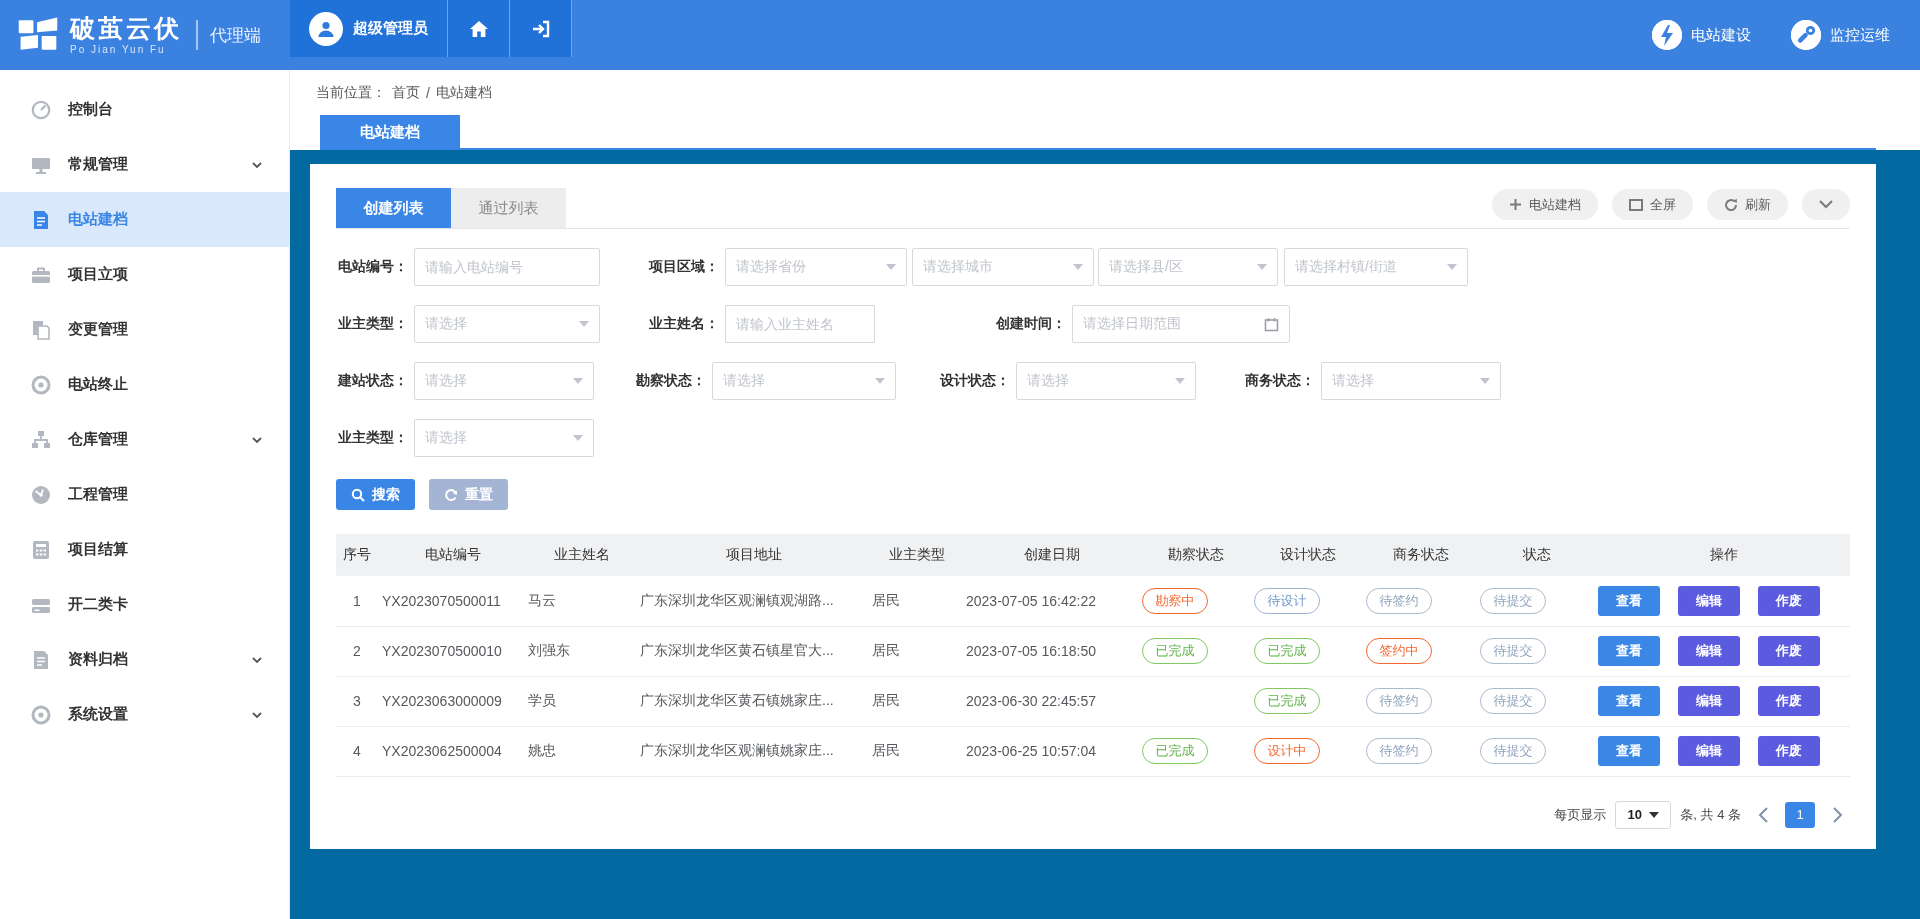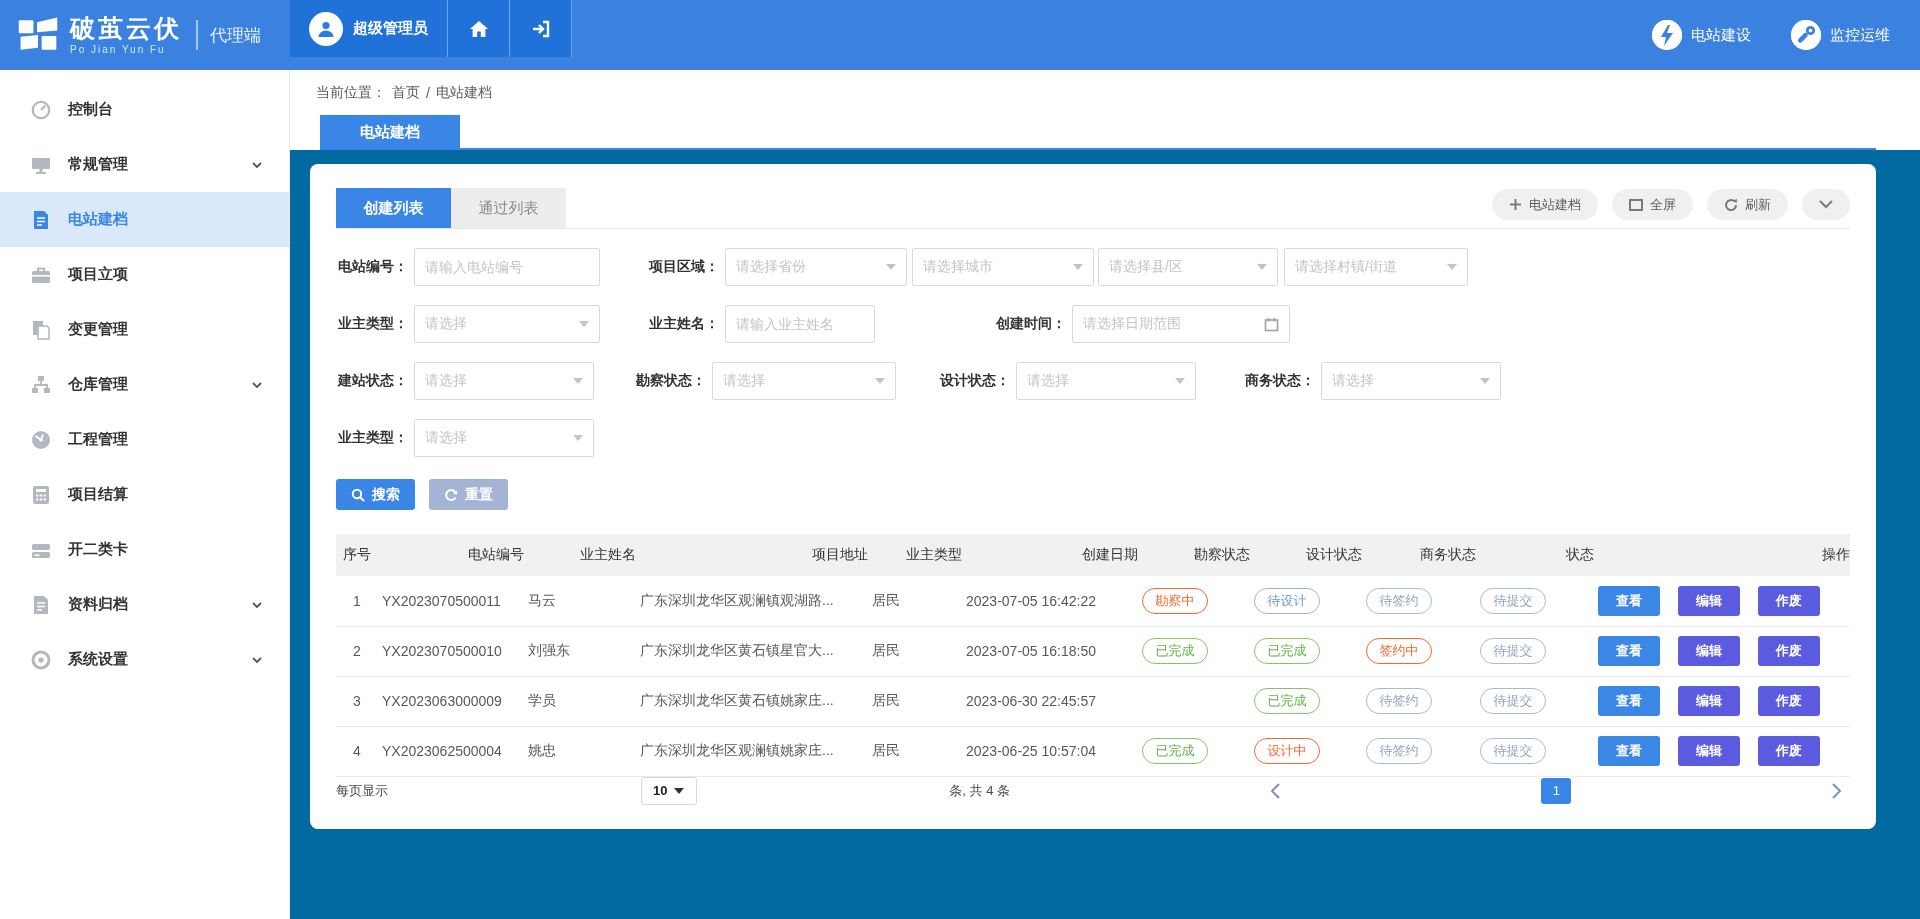--- a/index.html
+++ b/index.html
@@ -36,21 +36,21 @@
   .side-item.active{background:#d9e8fb;color:#3a86e6}
   .side-chev{width:12px;height:12px}
 
   
   .crumb{height:45px;background:#fff;display:flex;align-items:center;padding-left:26px;font-size:14px;color:#5a5a5a;gap:6px}
   .tabbar{background:#fff;padding-left:30px}
   .tabline{height:35px;border-bottom:2px solid #3a86e6;margin-right:44px;display:flex}
   .page-tab{width:140px;height:35px;background:#3a86e6;color:#fff;font-size:15px;font-weight:bold;display:flex;align-items:center;justify-content:center;cursor:pointer}
 
   
-  .card{background:#fff;border-radius:8px;margin:14px 44px 0 20px;padding:24px 26px 20px 26px;min-height:665px}
+  .card{background:#fff;border-radius:0;margin:14px 44px 0 20px;padding:24px 26px 20px 26px;min-height:665px}
   .phead{display:flex;align-items:flex-end;border-bottom:1px solid #e3e5e8}
   .ptab{width:115px;height:40px;display:flex;align-items:center;justify-content:center;font-size:15px;cursor:pointer}
   .ptab.active{background:#3a86e6;color:#fff;font-weight:bold}
   .ptab.idle{background:#ededed;color:#8a8a8a}
   .pactions{margin-left:auto;display:flex;align-items:center;gap:14px;padding-bottom:8px}
   .pbtn{height:31px;border-radius:16px;background:#f0f0f0;border:none;color:#595959;font-size:13px;display:inline-flex;align-items:center;gap:7px;padding:0 17px;cursor:pointer;font-family:inherit}
   .pbtn.icon-only{width:48px;padding:0;justify-content:center}
 
   
   .frow{display:flex;align-items:flex-end;margin-top:19px}
@@ -63,34 +63,34 @@
   .caret{width:0;height:0;border-left:5px solid transparent;border-right:5px solid transparent;border-top:6px solid #c0c4cc}
   .date{justify-content:space-between}
   .btnrow{margin-top:22px;display:flex;gap:14px}
   .btn{height:31px;border:none;border-radius:3px;color:#fff;font-size:14px;font-weight:bold;display:inline-flex;align-items:center;gap:7px;padding:0 15px;cursor:pointer;font-family:inherit}
   .btn.search{background:#3a86e6}
   .btn.reset{background:#a4b4d4}
 
   
   table{width:100%;border-collapse:collapse;margin-top:24px;font-size:14px;color:#55585c;table-layout:fixed}
   thead tr{background:#f0f1f3;height:42px}
-  th{font-weight:normal;color:#333;text-align:right;padding-left:4px;white-space:nowrap}
+  th{font-weight:normal;color:#333;text-align:center;padding-left:4px;white-space:nowrap}
   td{height:50px;border-bottom:1px solid #e9ebee;padding-left:4px;white-space:nowrap;overflow:hidden}
   .c-center{text-align:center;padding-left:0}
   .pill{display:inline-flex;min-width:66px;height:26px;padding:0 9px;border:1px solid;border-radius:14px;align-items:center;justify-content:center;font-size:13px;background:#fff}
   .pill.orange{color:#f5672e;border-color:#f5672e}
   .pill.green{color:#5fb447;border-color:#7ec964}
   .pill.blue{color:#7096c8;border-color:#9fb6d2}
   .pill.gray{color:#8da3bc;border-color:#a9bcce}
   .act-btn{width:62px;height:30px;border:none;border-radius:3px;color:#fff;font-size:13px;font-weight:bold;display:inline-flex;align-items:center;justify-content:center;margin-right:14px;cursor:pointer;font-family:inherit}
   .act-view{background:#3a87e6}
   .act-edit,.act-void{background:#5b5be0}
 
   
-  .pager{display:flex;justify-content:space-between;align-items:center;margin-top:0;font-size:13px;color:#4a4a4a;gap:9px}
+  .pager{display:flex;justify-content:flex-end;align-items:center;margin-top:24px;font-size:13px;color:#4a4a4a;gap:9px}
   .pp-select{width:56px;height:28px;border:1px solid #d5d8dd;border-radius:3px;display:flex;align-items:center;justify-content:center;gap:7px;cursor:pointer;background:#fff;color:#222;font-weight:bold}
   .pp-caret{width:0;height:0;border-left:5px solid transparent;border-right:5px solid transparent;border-top:6px solid #333}
   .pg-chev{width:26px;height:26px;display:flex;align-items:center;justify-content:center;cursor:pointer}
   .page-num{width:30px;height:26px;background:#3a86e6;color:#fff;border-radius:3px;display:flex;align-items:center;justify-content:center;cursor:pointer}
 </style>
 </head>
 <body>
 
 <header class="header">
   <div class="brand">
@@ -210,20 +210,29 @@
     <div class="side-item">
       <span class="ic">
         <svg width="22" height="22" viewBox="0 0 22 22">
             <rect x="3" y="2" width="10" height="14" fill="#b3b8c0"></rect>
             <path d="M8 7h9l2 2v11H8z" fill="#ffffff" stroke="#b3b8c0" stroke-width="1.6"></path>
           </svg>
       </span>
       <span class="lbl">变更管理</span>
     </div>
 
+    <div class="side-item">
+      <span class="ic">
+        <svg width="22" height="22" viewBox="0 0 22 22">
+            <circle cx="11" cy="11" r="8" fill="none" stroke="#b3b8c0" stroke-width="3"></circle>
+            <circle cx="11" cy="11" r="2.6" fill="#b3b8c0"></circle>
+          </svg>
+      </span>
+      <span class="lbl">电站终止</span>
+    </div>
 
     <div class="side-item">
       <span class="ic">
         <svg width="22" height="22" viewBox="0 0 22 22">
             <rect x="8" y="2" width="6" height="5" fill="#b3b8c0"></rect>
             <rect x="2" y="14" width="6" height="5" fill="#b3b8c0"></rect>
             <rect x="14" y="14" width="6" height="5" fill="#b3b8c0"></rect>
             <path d="M11 7v4M5 14v-3h12v3" fill="none" stroke="#b3b8c0" stroke-width="1.8"></path>
           </svg>
       </span>

